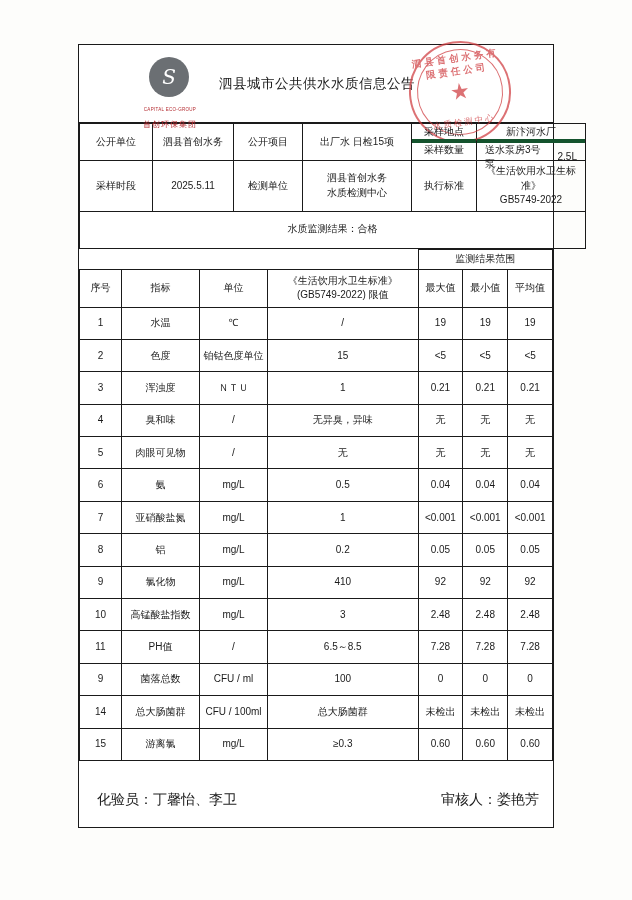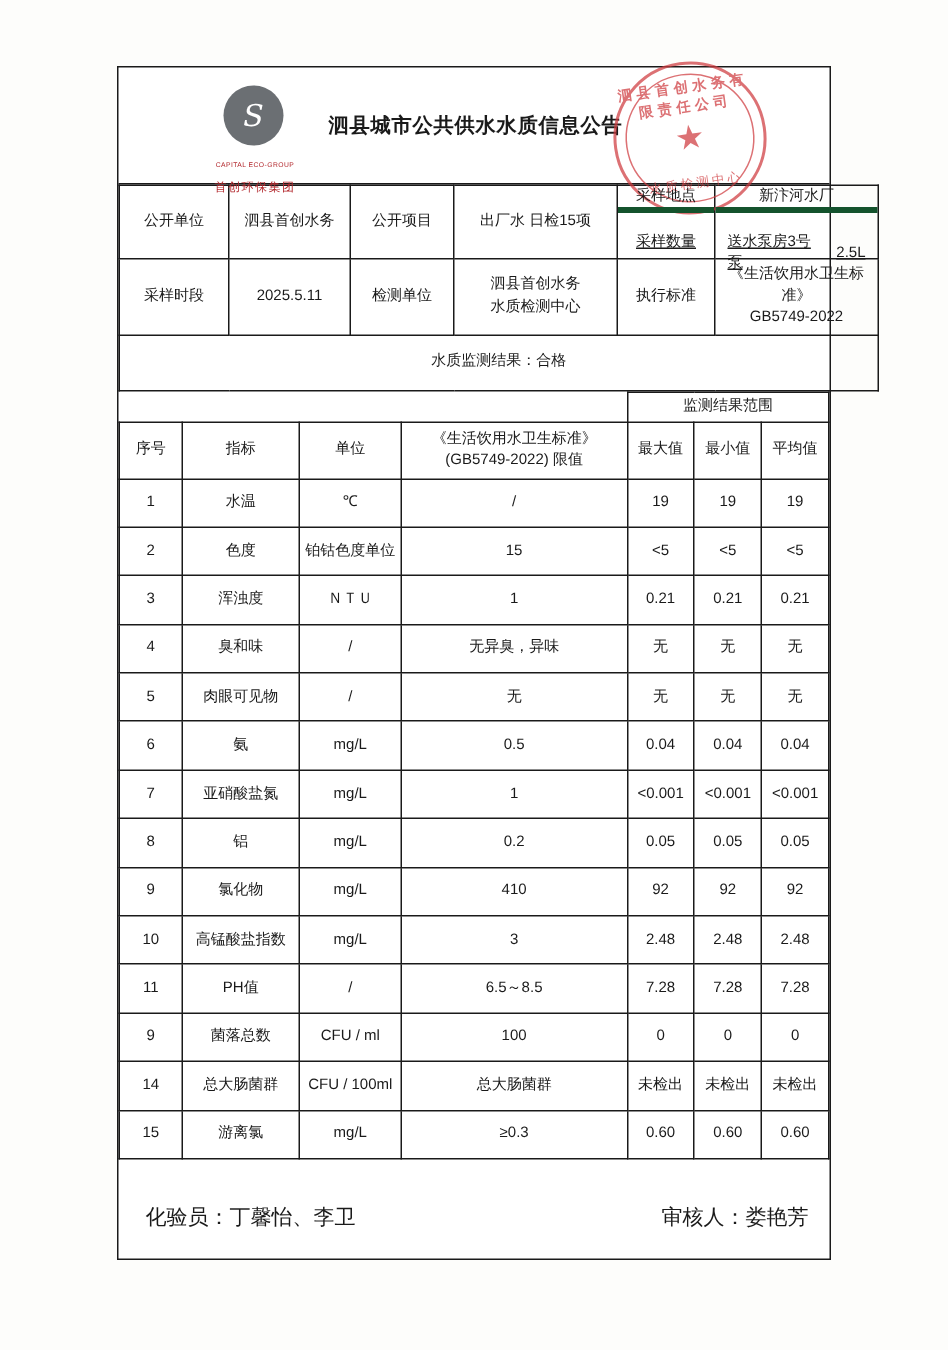--- a/index.html
+++ b/index.html
@@ -86,21 +86,21 @@
     color: #b3292e;
     letter-spacing: .3px;
   }
   .doc-title {
     position: absolute;
     left: 0;
     top: 30px;
     width: 476px;
     text-align: center;
     font-size: 13.5px;
-    font-weight: bold;
+    font-weight: normal;
     letter-spacing: .5px;
   }
   .stamp {
     position: absolute;
     right: 42px;
     top: -4px;
     width: 98px;
     height: 98px;
     border-radius: 50%;
     border: 2.2px solid #cf3b3f;
@@ -166,21 +166,21 @@
     position: relative;
   }
   .samplecell .r1, .samplecell .r2 {
     display: block;
     border-bottom: 4px solid #14532d;
     height: 14px;
     line-height: 14px;
     margin: -3px -2px 0 -2px;
     padding: 0 2px;
   }
-  .samplecell .r2 { border-bottom: 0; margin-top: 13px; text-decoration: underline; }
+  .samplecell .r2 { border-bottom: 0; margin-top: 0; }
   .rightpair {
     display: flex;
     align-items: center;
     justify-content: space-between;
     padding: 0 6px;
   }
   .rightpair .a { flex: 1; text-align: left; }
   .rightpair .b { width: 32px; text-align: right; }
 
   .result-row td {

